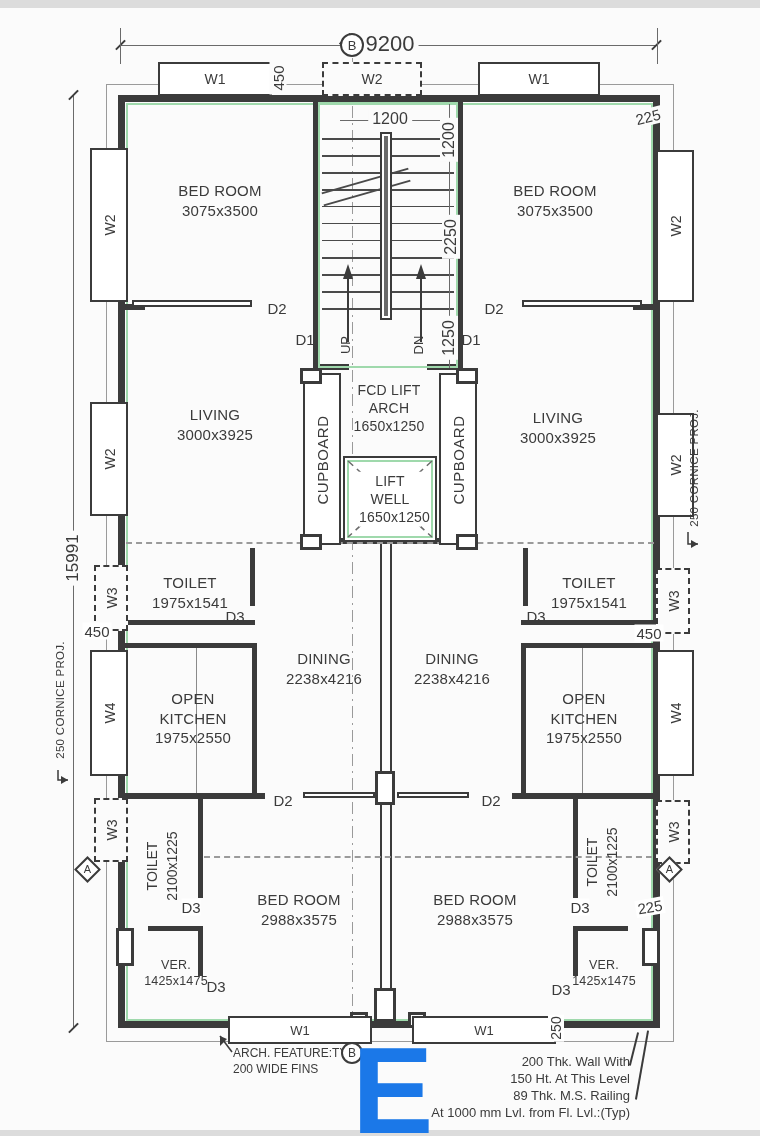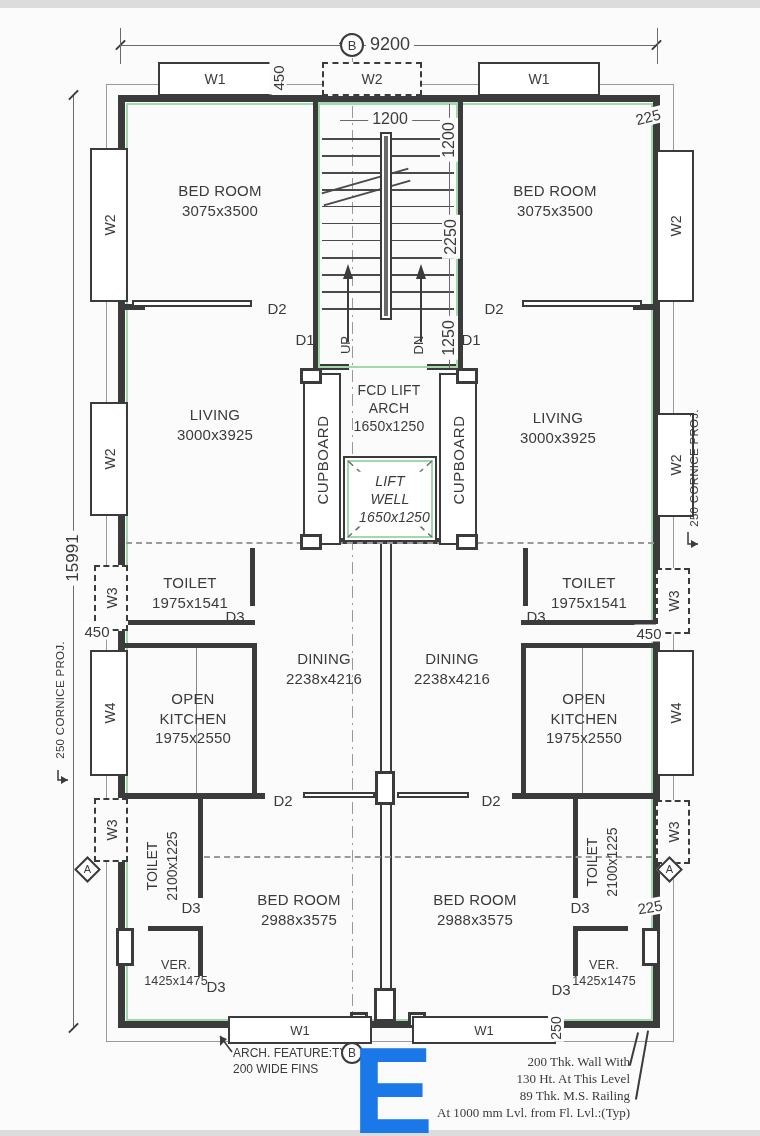--- a/index.html
+++ b/index.html
@@ -135,21 +135,21 @@
     <div class="nm">FCD LIFT ARCH</div>
     <div>1650x1250</div>
   </div>
   <div class="abs" style="left:343px;top:456px;width:94px;height:86px;border:2px solid #3b3b3b;background:#fff;box-sizing:border-box;">
     <div class="green" style="left:2px;top:2px;right:2px;bottom:2px;"></div>
     <svg width="90" height="82" style="position:absolute;left:0;top:0;">
         <line x1="3" y1="3" x2="87" y2="79" stroke="#6a6a6a" stroke-width="1.5" stroke-dasharray="7 5"></line>
         <line x1="87" y1="3" x2="3" y2="79" stroke="#6a6a6a" stroke-width="1.5" stroke-dasharray="7 5"></line>
       </svg>
   </div>
-  <div class="room" style="left:390px;top:499px;width:62px;font-size:14px;background:#fff;font-style:italic;">
+  <div class="room" style="left:390px;top:499px;width:62px;font-size:14px;background:#fff;">
     <div class="nm">LIFT WELL</div>
     <div>1650x1250</div>
   </div>
 
   <div class="win" style="left:158px;top:62px;width:110px;height:30px;">
       <span>W1</span>
     </div>
   <div class="win dash" style="left:322px;top:62px;width:96px;height:30px;">
       <span>W2</span>
     </div>
@@ -268,21 +268,21 @@
   <div class="lbl" style="left:191px;top:907px;font-size:15px;background:#fff;">D3</div>
   <div class="lbl" style="left:580px;top:907px;font-size:15px;background:#fff;">D3</div>
   <div class="lbl" style="left:216px;top:986px;font-size:15px;">D3</div>
   <div class="lbl" style="left:561px;top:989px;font-size:15px;">D3</div>
 
   <div class="dimline-h" style="left:120px;top:45px;width:537px;"></div>
   <div class="tick" style="left:114px;top:44px;"></div>
   <div class="tick" style="left:650px;top:44px;"></div>
   <div class="dimline-v" style="left:120px;top:28px;height:36px;"></div>
   <div class="dimline-v" style="left:657px;top:28px;height:36px;"></div>
-  <div class="lbl dimtxt" style="left:390px;top:44px;font-size:18px;">9200</div>
+  <div class="lbl dimtxt" style="left:390px;top:44px;font-size:22px;">9200</div>
   <div class="diamond" style="left:342px;top:36px;width:15px;height:15px;">
       <span></span>
     </div>
   <div class="circle" style="left:340px;top:33px;">B</div>
 
   <div class="dimline-v" style="left:73px;top:95px;height:933px;"></div>
   <div class="tick" style="left:67px;top:94px;"></div>
   <div class="tick" style="left:67px;top:1027px;"></div>
   <div class="vlbl dimtxt" style="left:73px;top:558px;font-size:17px;">15991</div>
 
@@ -316,22 +316,22 @@
       <polygon points="6,4 6,14 13,7" fill="#3b3b3b"></polygon>
     </svg>
   <div class="note" style="left:233px;top:1046px;">
     <div>ARCH. FEATURE:TYP.</div>
     <div>200 WIDE FINS</div>
   </div>
   <div class="circle" style="left:341px;top:1042px;width:22px;height:22px;font-size:12px;">B</div>
 
   <div class="abs" style="left:633px;top:1032px;width:1.5px;height:34px;background:#3b3b3b;transform:rotate(14deg);"></div>
   <div class="abs" style="left:641px;top:1030px;width:1.5px;height:70px;background:#3b3b3b;transform:rotate(10deg);"></div>
-  <div class="note" style="right:130px;top:1054px;text-align:right;font-size:13px;line-height:1.3;font-family:Liberation Serif, serif;">
+  <div class="note" style="right:130px;top:1054px;text-align:right;font-size:13px;line-height:1.3;">
     <div>200 Thk. Wall With</div>
-    <div>130 Ht. At This Level</div>
+    <div>150 Ht. At This Level</div>
     <div>89 Thk. M.S. Railing</div>
     <div>At 1000 mm Lvl. from Fl. Lvl.:(Typ)</div>
   </div>
 
   <div class="watermark" style="left:352px;top:1046px;">E</div>
 
 </div>
 
 </body></html>

